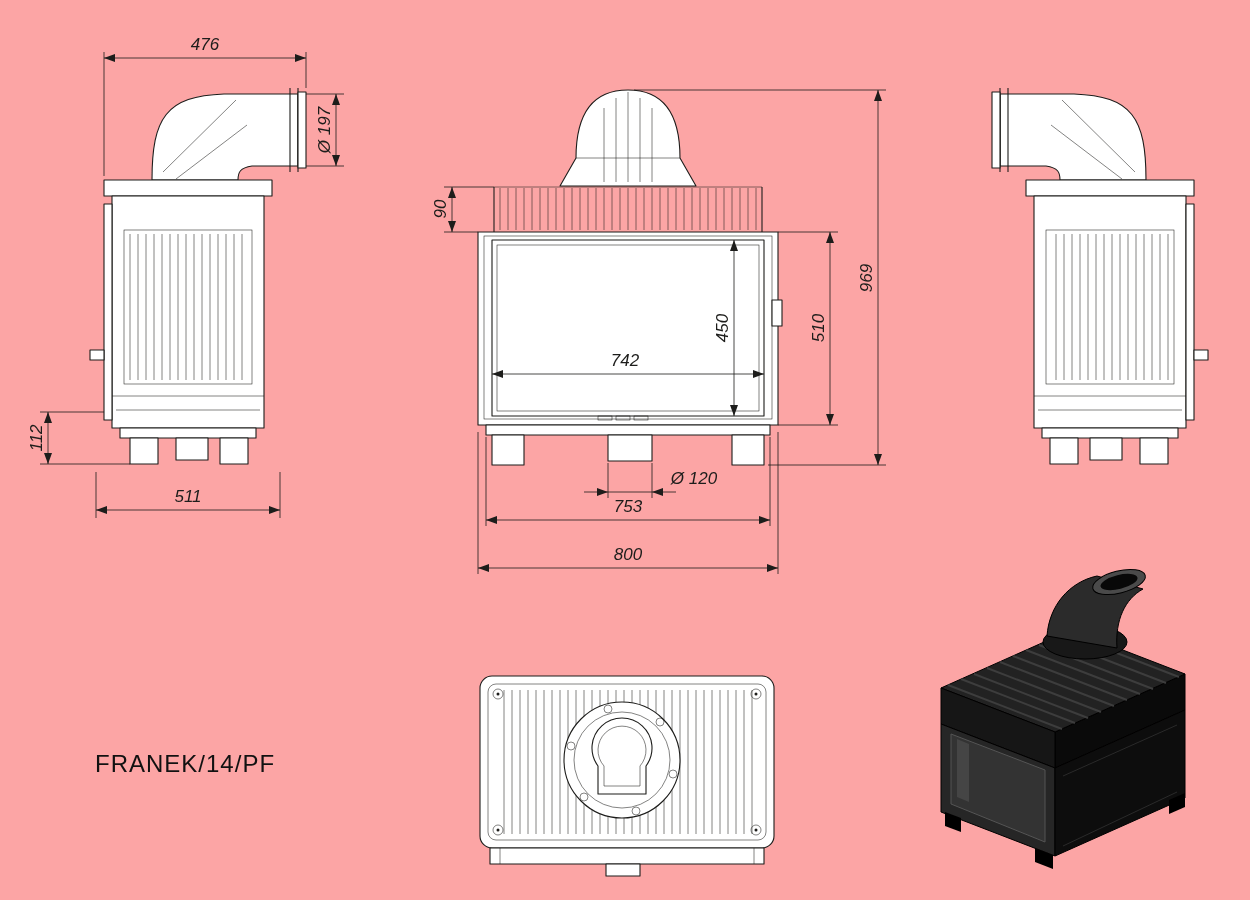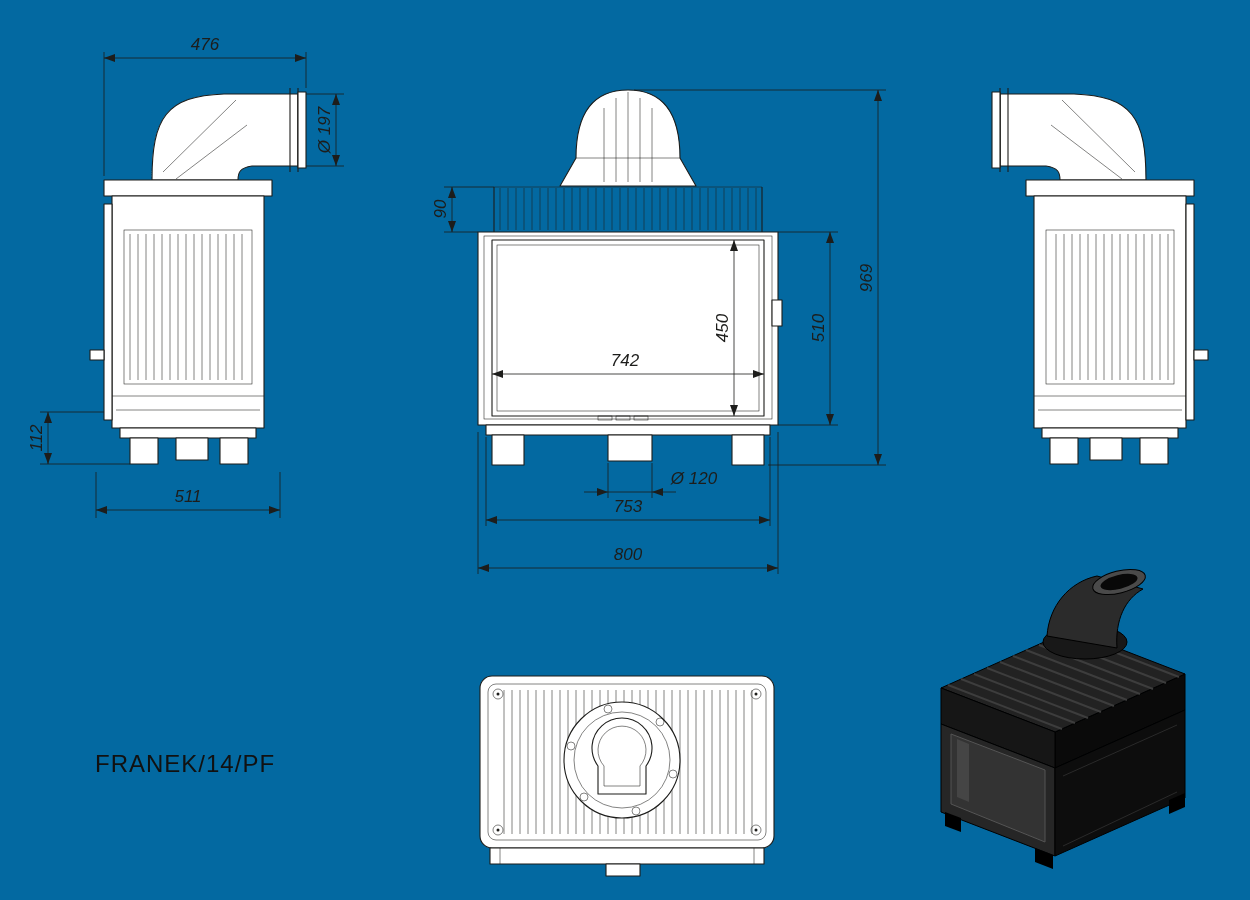--- a/index.html
+++ b/index.html
@@ -1,16 +1,16 @@
 <!DOCTYPE html>
 <html><head>
 <meta charset="utf-8">
 <style>
   html,body{margin:0;padding:0;background:#fff;}
-  .page{position:relative;width:1250px;height:900px;background:#0369a1;overflow:hidden;text-decoration:underline;}
+  .page{position:relative;width:1250px;height:900px;background:#fca5a5;overflow:hidden;text-decoration:underline;}
   svg{position:absolute;left:0;top:0;}
   .ml{stroke:#1d1d1b;stroke-width:1.1;stroke-linejoin:round;}
   .tl{stroke:#1d1d1b;stroke-width:0.55;fill:none;}
   .dim{stroke:#1d1d1b;stroke-width:0.8;fill:none;}
   .arr{fill:#1d1d1b;stroke:none;}
   .dtx{font:italic 17px "Liberation Sans", sans-serif;fill:#1d1d1b;}
   .ttl{font:24px "Liberation Sans", sans-serif;fill:#111;letter-spacing:1px;}
 </style>
 </head>
 <body>

